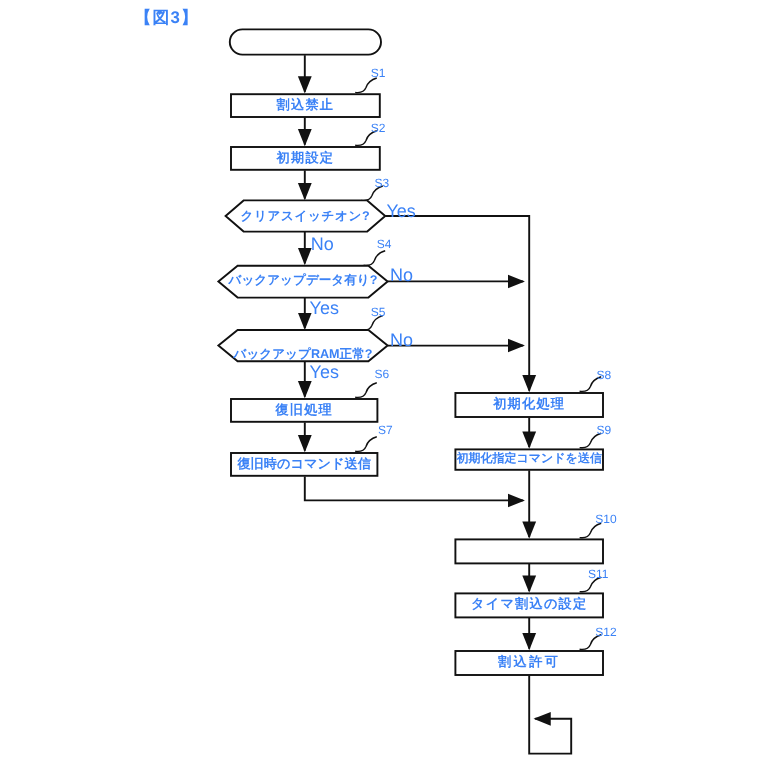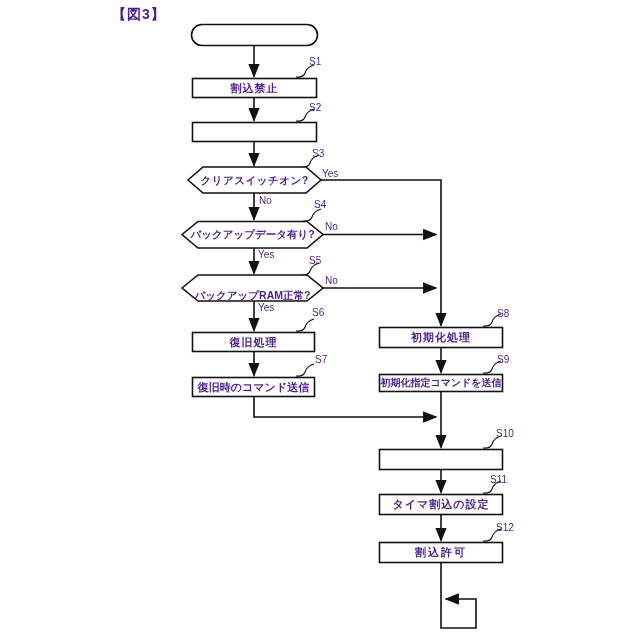--- a/index.html
+++ b/index.html
@@ -2,21 +2,21 @@
 <html><head>
 <meta charset="utf-8">
 <style>
   html, body { margin: 0; padding: 0; background: #ffffff; }
   .stage {
     position: relative;
     width: 640px;
     height: 640px;
     background: #ffffff;
     font-family: "Liberation Sans", "DejaVu Sans", sans-serif;
-    color: #4c1d95;
+    color: #3b82f6;
     overflow: hidden;
   }
   .layer { position: absolute; left: 0; top: 0; }
   .shape { fill: #ffffff; stroke: #111111; stroke-width: 1.6; }
   .conn  { fill: none; stroke: #111111; stroke-width: 1.6; }
   .lead  { fill: none; stroke: #111111; stroke-width: 1.2; }
 
   .figure-title {
     position: absolute; left: 112px; top: 6px;
     font-size: 14px; font-weight: 700; letter-spacing: 1px;
@@ -27,21 +27,21 @@
     font-size: 11px; font-weight: 600; letter-spacing: 1px;
     line-height: 1; white-space: nowrap; text-align: center;
   }
   .step-id {
     position: absolute;
     font-size: 10px; font-weight: 400; letter-spacing: 0;
     line-height: 1;
   }
   .branch {
     position: absolute;
-    font-size: 10px; font-weight: 400; line-height: 1; text-align: center;
+    font-size: 15px; font-weight: 400; line-height: 1; text-align: center;
   }
 
   
   .pos-start { left: 191px; top: 24px;  width: 127px; height: 22px; letter-spacing: .5px; }
   .pos-s1  { left: 192px; top: 78px;  width: 125px; height: 20px; }
   .pos-s2  { left: 192px; top: 122px; width: 125px; height: 20px; }
   .pos-s3  { left: 188px; top: 167px; width: 133px; height: 26px; font-size: 10.5px; letter-spacing: .5px; }
   .pos-s4  { left: 182px; top: 221px; width: 141px; height: 27px; font-size: 10.5px; letter-spacing: 0; }
   .pos-s5  { left: 182px; top: 275px; width: 141px; height: 40px; font-size: 10.5px; letter-spacing: 0; }
   .pos-s6  { left: 192px; top: 332px; width: 123px; height: 20px; }
@@ -127,20 +127,21 @@
     <rect class="shape" x="379.5" y="327.5" width="123" height="20"></rect>
     <rect class="shape" x="379.5" y="374.5" width="123" height="17"></rect>
     <rect class="shape" x="379.5" y="449.5" width="123" height="20"></rect>
     <rect class="shape" x="379.5" y="494.5" width="123" height="20"></rect>
     <rect class="shape" x="379.5" y="542.5" width="123" height="20"></rect>
   </svg>
 
   <div class="figure-title">【図3】</div>
 
   <div class="node-label pos-s1">割込禁止</div>
+  <div class="node-label pos-s2">初期設定</div>
   <div class="node-label pos-s3">クリアスイッチオン?</div>
   <div class="node-label pos-s4">バックアップデータ有り?</div>
   <div class="node-label pos-s5">バックアップRAM正常?</div>
   <div class="node-label pos-s6">復旧処理</div>
   <div class="node-label pos-s7">復旧時のコマンド送信</div>
   <div class="node-label pos-s8">初期化処理</div>
   <div class="node-label pos-s9">初期化指定コマンドを送信</div>
   <div class="node-label pos-s11">タイマ割込の設定</div>
   <div class="node-label pos-s12">割込許可</div>
 

